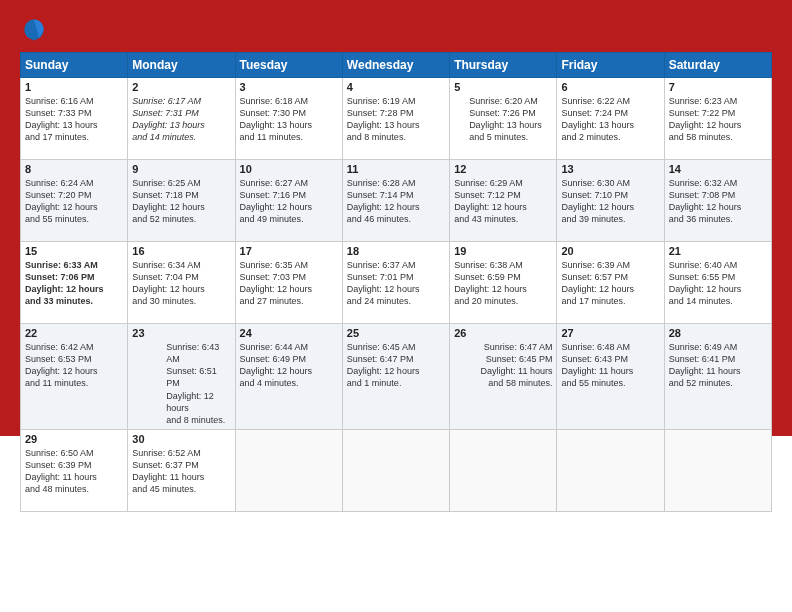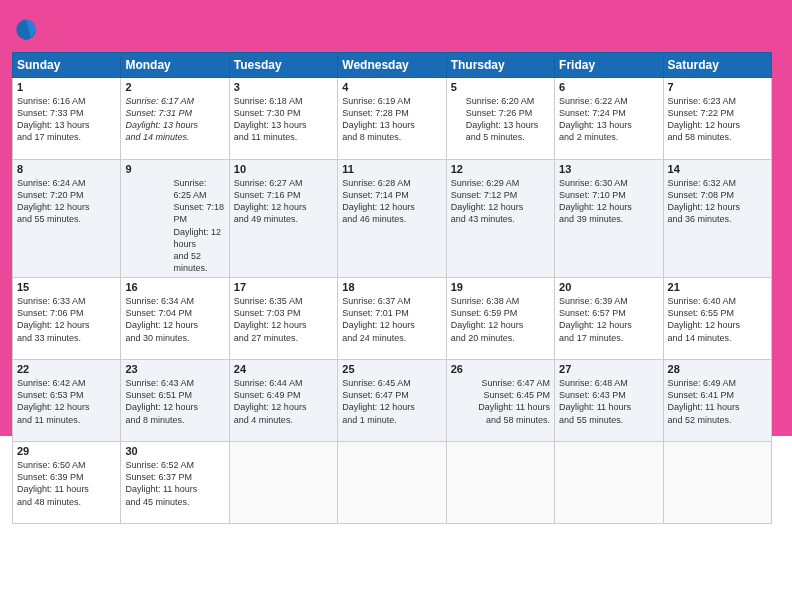--- a/index.html
+++ b/index.html
@@ -6,22 +6,22 @@
     body {
       font-family: Arial, sans-serif;
       background: #fff;
       width: 792px;
       height: 612px;
       overflow: hidden;
     }
     .page {
       width: 792px;
       height: 436px;
-      padding: 16px 20px 10px 12px;
-      background: #ec4899;
+      padding: 16px 20px 10px 20px;
+      background: #b91c1c;
     }
     .header {
       display: flex;
       justify-content: space-between;
       align-items: flex-start;
       margin-bottom: 8px;
     }
     .logo {
       display: flex;
       align-items: center;
@@ -190,21 +190,21 @@
         <tr>
           <td>
             <span class="day-num">8</span>
             <div class="cell-text" style="white-space: pre-line;">Sunrise: 6:24 AM
 Sunset: 7:20 PM
 Daylight: 12 hours
 and 55 minutes.</div>
           </td>
           <td>
             <span class="day-num">9</span>
-            <div class="cell-text" style="white-space: pre-line; margin-left: 48px;">Sunrise: 6:25 AM
+            <div class="cell-text" style="white-space: pre-line;">Sunrise: 6:25 AM
 Sunset: 7:18 PM
 Daylight: 12 hours
 and 52 minutes.</div>
           </td>
           <td>
             <span class="day-num">10</span>
             <div class="cell-text" style="white-space: pre-line;">Sunrise: 6:27 AM
 Sunset: 7:16 PM
 Daylight: 12 hours
 and 49 minutes.</div>
@@ -234,21 +234,21 @@
             <span class="day-num">14</span>
             <div class="cell-text" style="white-space: pre-line;">Sunrise: 6:32 AM
 Sunset: 7:08 PM
 Daylight: 12 hours
 and 36 minutes.</div>
           </td>
         </tr>
         <tr>
           <td>
             <span class="day-num">15</span>
-            <div class="cell-text" style="white-space: pre-line;">Sunrise: 6:33 AM
+            <div class="cell-text" style="white-space: pre-line; font-weight: bold;">Sunrise: 6:33 AM
 Sunset: 7:06 PM
 Daylight: 12 hours
 and 33 minutes.</div>
           </td>
           <td>
             <span class="day-num">16</span>
             <div class="cell-text" style="white-space: pre-line;">Sunrise: 6:34 AM
 Sunset: 7:04 PM
 Daylight: 12 hours
 and 30 minutes.</div>
@@ -292,21 +292,21 @@
         <tr>
           <td>
             <span class="day-num">22</span>
             <div class="cell-text" style="white-space: pre-line;">Sunrise: 6:42 AM
 Sunset: 6:53 PM
 Daylight: 12 hours
 and 11 minutes.</div>
           </td>
           <td>
             <span class="day-num">23</span>
-            <div class="cell-text" style="white-space: pre-line;">Sunrise: 6:43 AM
+            <div class="cell-text" style="white-space: pre-line; margin-left: 34px;">Sunrise: 6:43 AM
 Sunset: 6:51 PM
 Daylight: 12 hours
 and 8 minutes.</div>
           </td>
           <td>
             <span class="day-num">24</span>
             <div class="cell-text" style="white-space: pre-line;">Sunrise: 6:44 AM
 Sunset: 6:49 PM
 Daylight: 12 hours
 and 4 minutes.</div>

